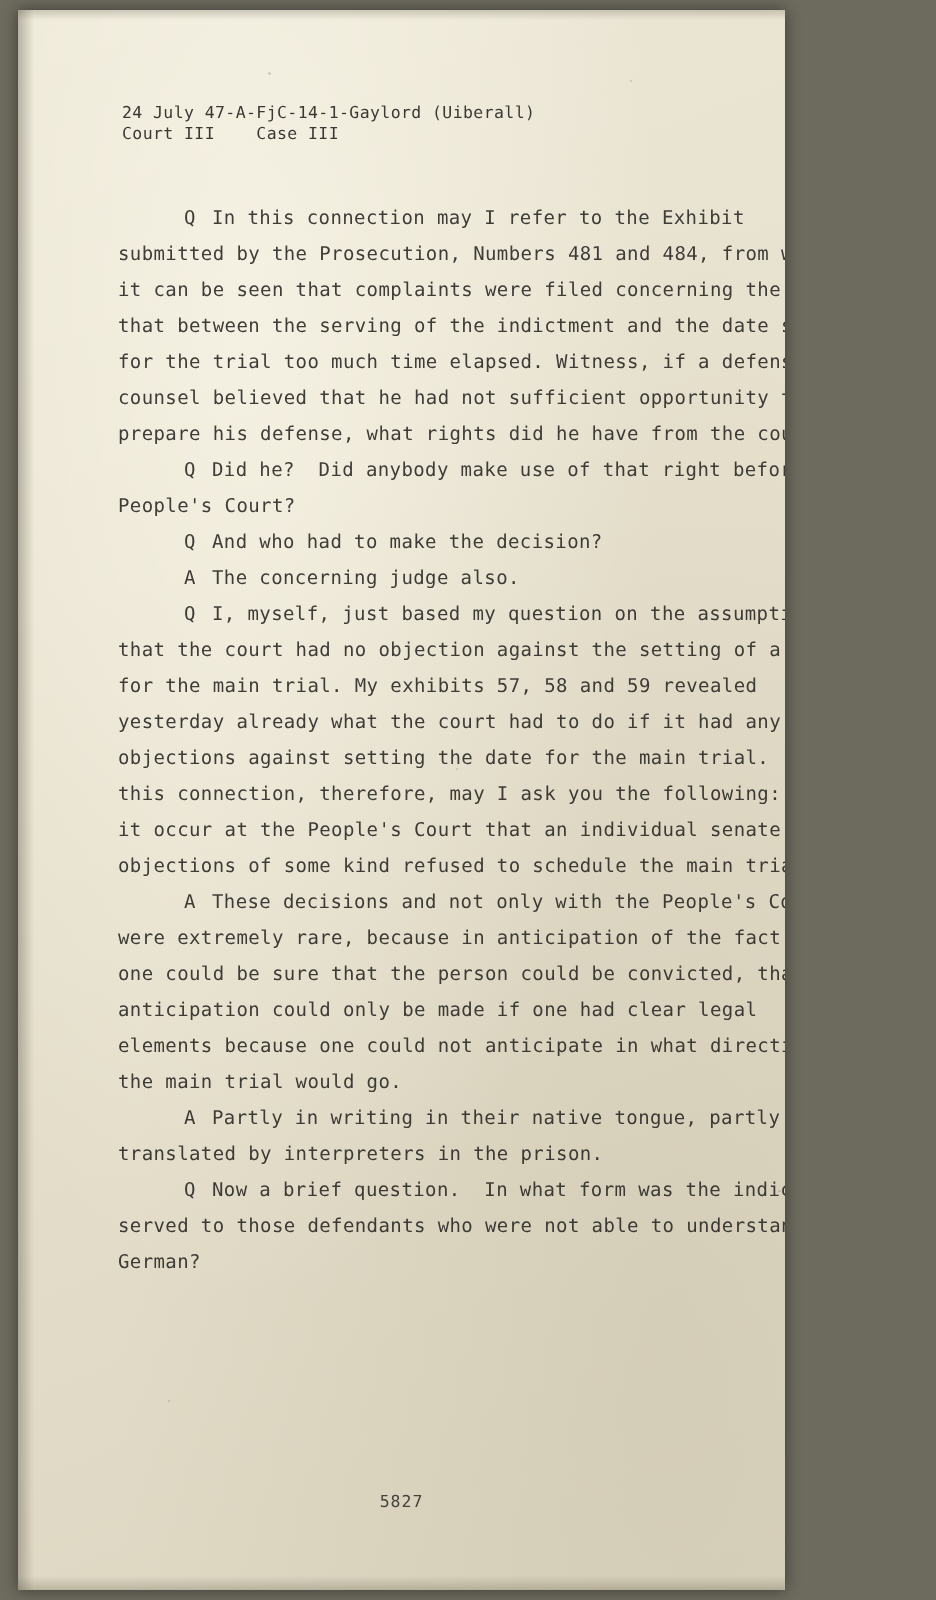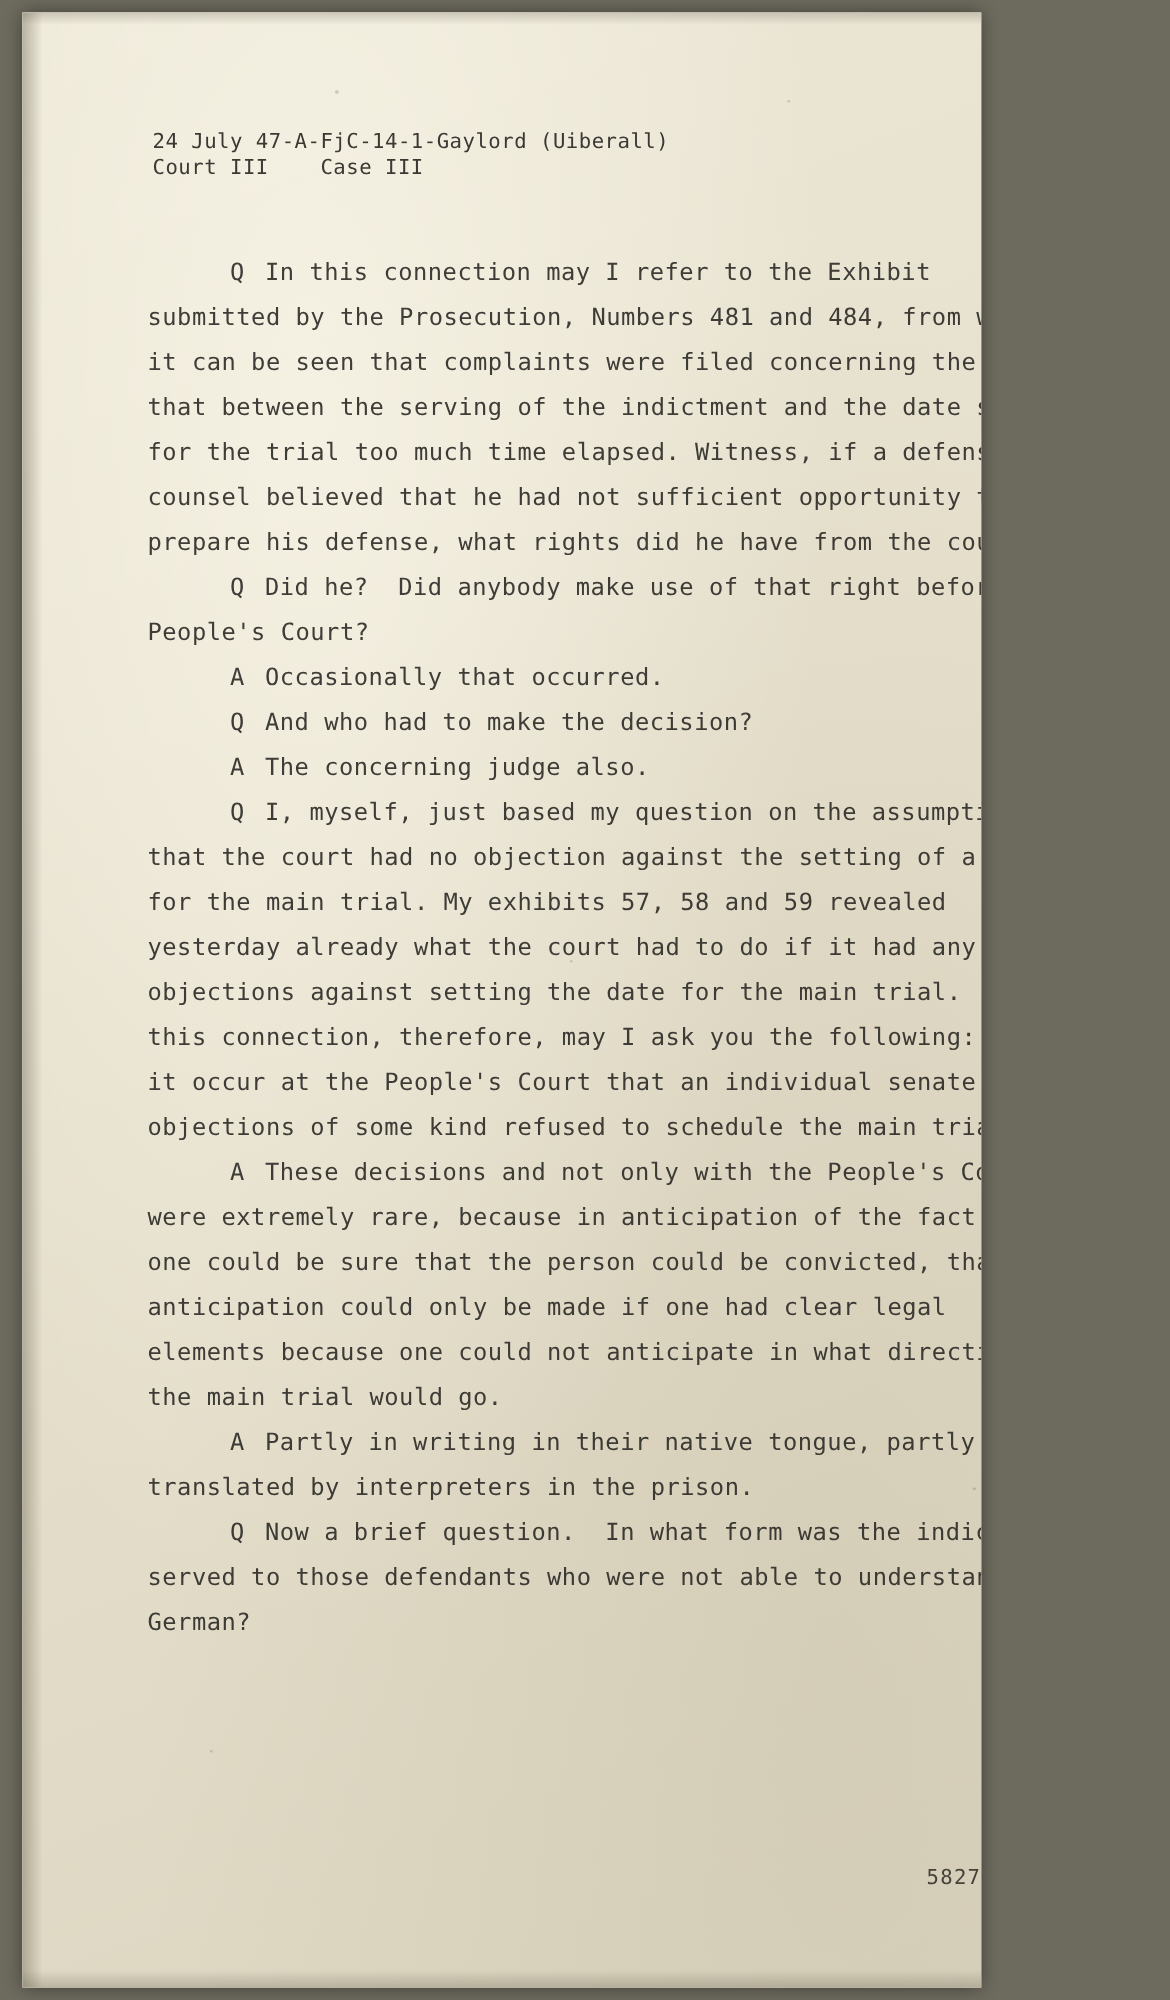--- a/index.html
+++ b/index.html
@@ -93,21 +93,21 @@
   .para .spk {
     display: inline-block;
     width: 28px;
   }
 
   .page-number {
     position: absolute;
     left: 0;
     right: 0;
     top: 1482px;
-    text-align: right;
+    text-align: center;
     font-size: 16.5px;
     opacity: 0.85;
     letter-spacing: 1px;
   }
 </style>
 </head>
 <body>
 
 <div class="page">
   <div class="edge-top"></div>
@@ -122,21 +122,20 @@
 
   <div class="typed header"><span>24 July 47-A-FjC-14-1-Gaylord (Uiberall)</span>
 <span>Court III    Case III</span></div>
 
   <div class="body-block">
     <p class="typed para"><span class="ind"></span><span class="spk">Q</span><span>In this connection may I refer to the Exhibit submitted by the Prosecution, Numbers 481 and 484, from which it can be seen that complaints were filed concerning the fact that between the serving of the indictment and the date set for the trial too much time elapsed. Witness, if a defense counsel believed that he had not sufficient opportunity to prepare his defense, what rights did he have from the court?</span></p>
 
 
     <p class="typed para"><span class="ind"></span><span class="spk">Q</span><span>Did he?  Did anybody make use of that right before the People's Court?</span></p>
 
-    <p class="typed para"><span class="ind"></span><span class="spk">A</span><span>Occasionally that occurred.</span></p>
 
     <p class="typed para"><span class="ind"></span><span class="spk">Q</span><span>And who had to make the decision?</span></p>
 
     <p class="typed para"><span class="ind"></span><span class="spk">A</span><span>The concerning judge also.</span></p>
 
     <p class="typed para"><span class="ind"></span><span class="spk">Q</span><span>I, myself, just based my question on the assumption that the court had no objection against the setting of a date for the main trial. My exhibits 57, 58 and 59 revealed yesterday already what the court had to do if it had any objections against setting the date for the main trial.  In this connection, therefore, may I ask you the following: did it occur at the People's Court that an individual senate for objections of some kind refused to schedule the main trial?</span></p>
 
     <p class="typed para"><span class="ind"></span><span class="spk">A</span><span>These decisions and not only with the People's Court, were extremely rare, because in anticipation of the fact that one could be sure that the person could be convicted, that anticipation could only be made if one had clear legal elements because one could not anticipate in what direction the main trial would go.</span></p>
 
     <p class="typed para"><span class="ind"></span><span class="spk">A</span><span>Partly in writing in their native tongue, partly translated by interpreters in the prison.</span></p>

